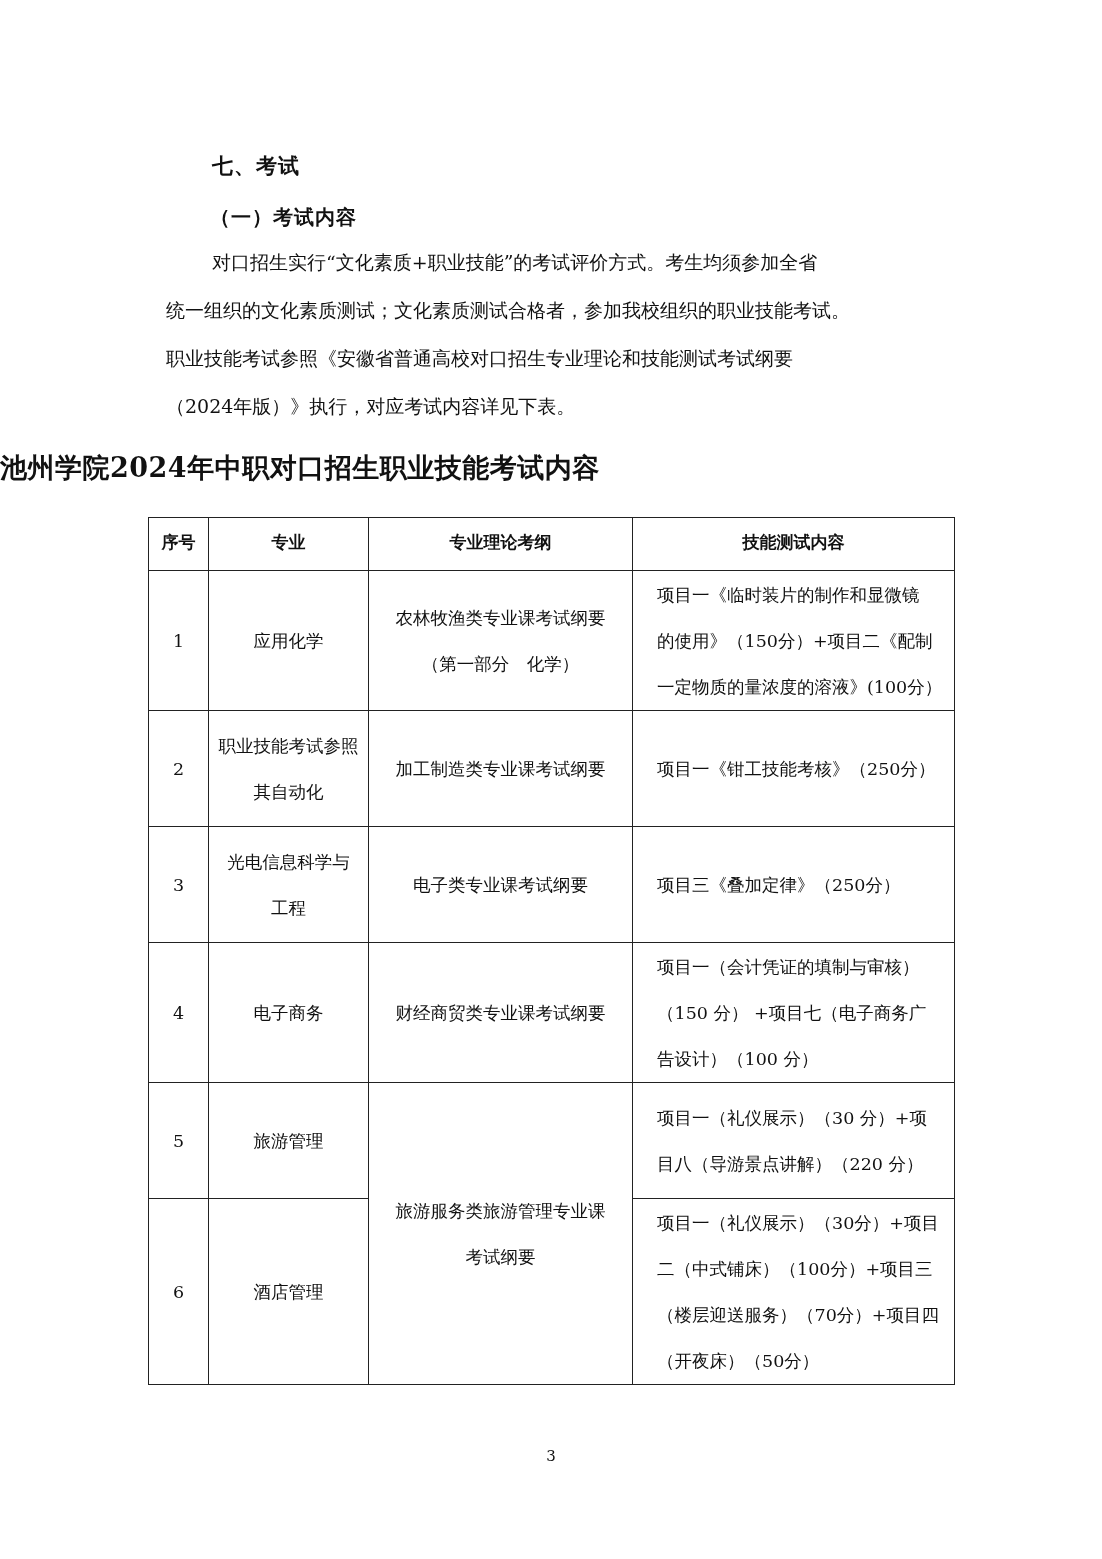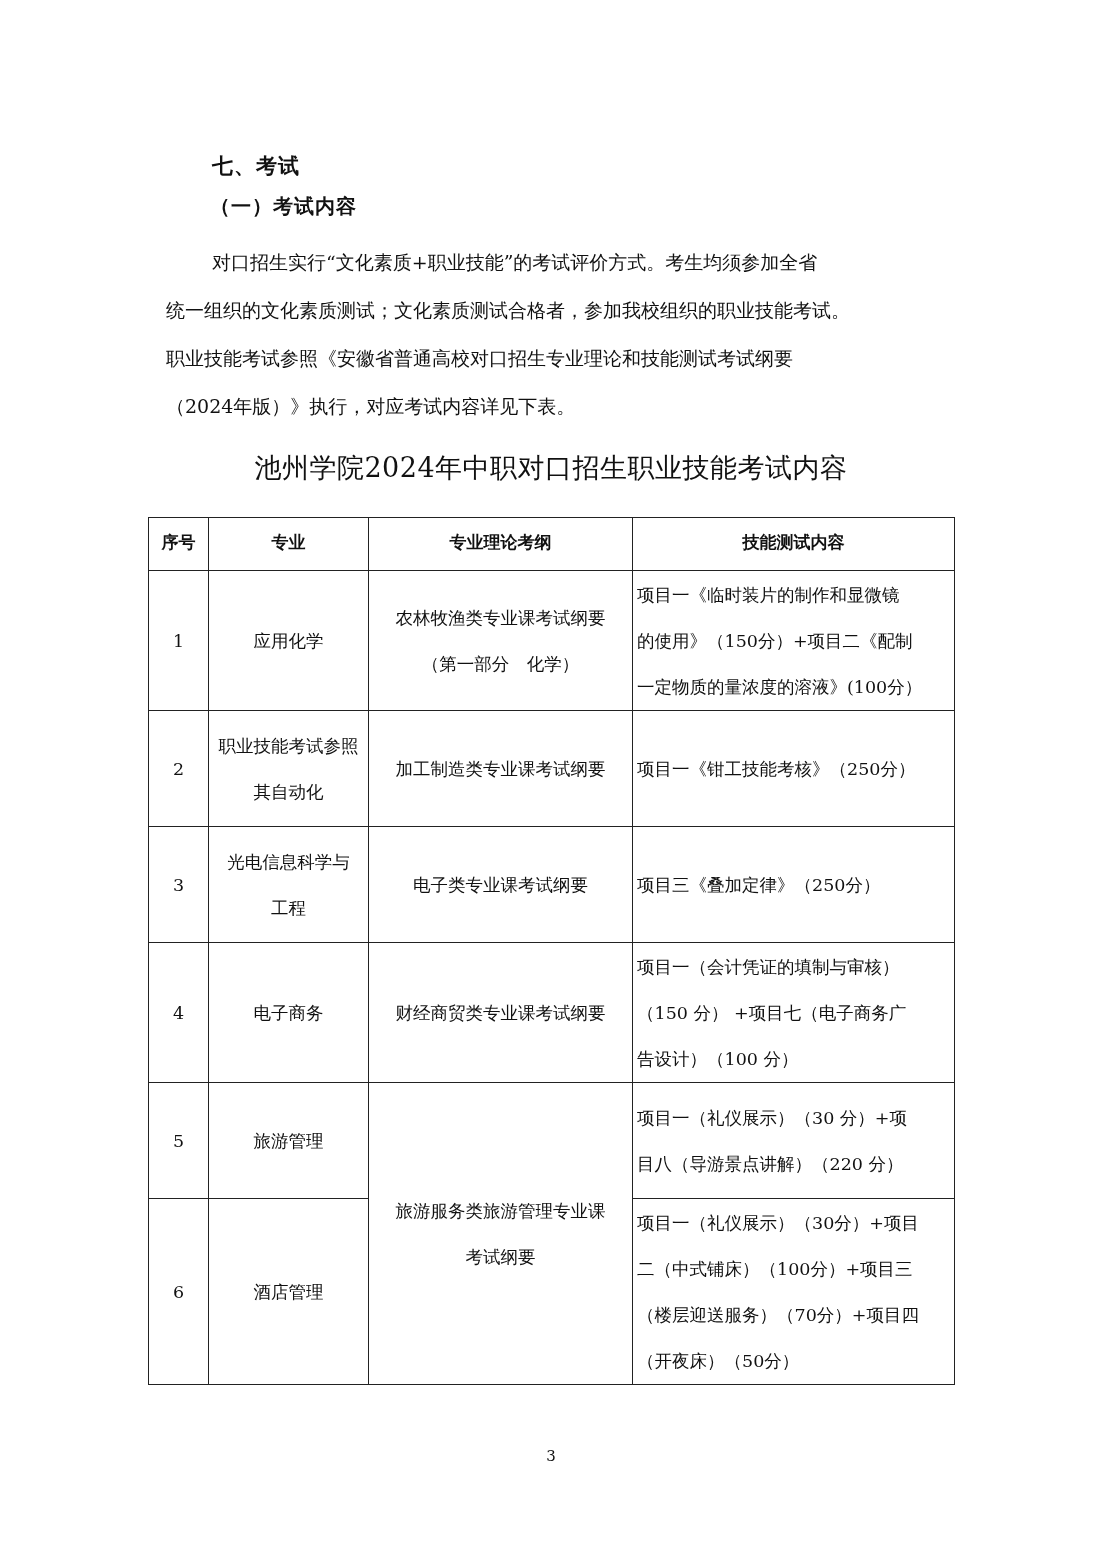--- a/index.html
+++ b/index.html
@@ -1,30 +1,30 @@
 <!DOCTYPE html>
 <html><head>
 <meta charset="utf-8">
 <style>
   html, body { margin: 0; padding: 0; background: #ffffff; }
   body { width: 1102px; height: 1559px; position: relative; overflow: hidden;
          font-family: "DejaVu Serif", "Liberation Serif", serif; color: #111; }
   .abs { position: absolute; white-space: nowrap; }
   .h1 { left: 212px; top: 152px; font-size: 21px; font-weight: bold; font-family: "DejaVu Sans", sans-serif; letter-spacing: 1px; }
-  .h2 { left: 210px; top: 193px; font-size: 20px; font-weight: bold; font-family: Liberation Serif, serif; letter-spacing: 1px; }
+  .h2 { left: 210px; top: 204px; font-size: 20px; font-weight: bold; font-family: Liberation Serif, serif; letter-spacing: 1px; }
   .para { left: 166px; top: 238px; width: 780px; font-size: 19px; line-height: 48px; white-space: normal; }
   .para span { display: block; white-space: nowrap; }
   .para .indent { padding-left: 46px; }
-  .title { left: 0; width: 1102px; top: 450px; text-align: center; font-size: 27px; font-weight: normal;
+  .title { left: 0; width: 1102px; top: 450px; text-align: left; font-size: 27px; font-weight: bold;
            font-family: "DejaVu Serif", serif; letter-spacing: 0.5px; }
   table { position: absolute; left: 148px; top: 517px; width: 806px; border-collapse: collapse; table-layout: fixed; }
   td, th { border: 1.5px solid #222; text-align: center; vertical-align: middle; font-size: 17.5px;
            line-height: 46px; padding: 0; font-weight: normal; }
   th { font-family: Liberation Mono, monospace; font-weight: bold; font-size: 17px; height: 52px; line-height: 22px; }
-  td.skill { text-align: left; padding-left: 4px; padding-right: 6px; }
+  td.skill { text-align: left; padding-left: 24px; padding-right: 6px; }
   td.skill span, td.major span, td.syl span { display: block; }
   .pagenum { left: 0; width: 1102px; top: 1447px; text-align: center; font-size: 15px; }
 </style>
 </head>
 <body>
 
 <div class="abs h1">七、考试</div>
 <div class="abs h2">（一）考试内容</div>
 
 <div class="abs para">

